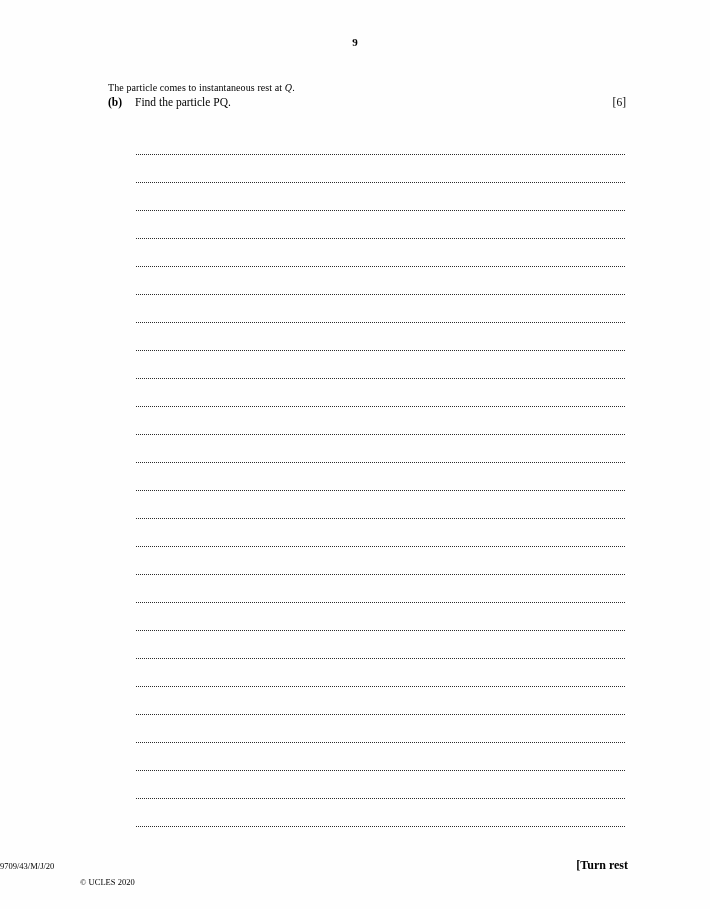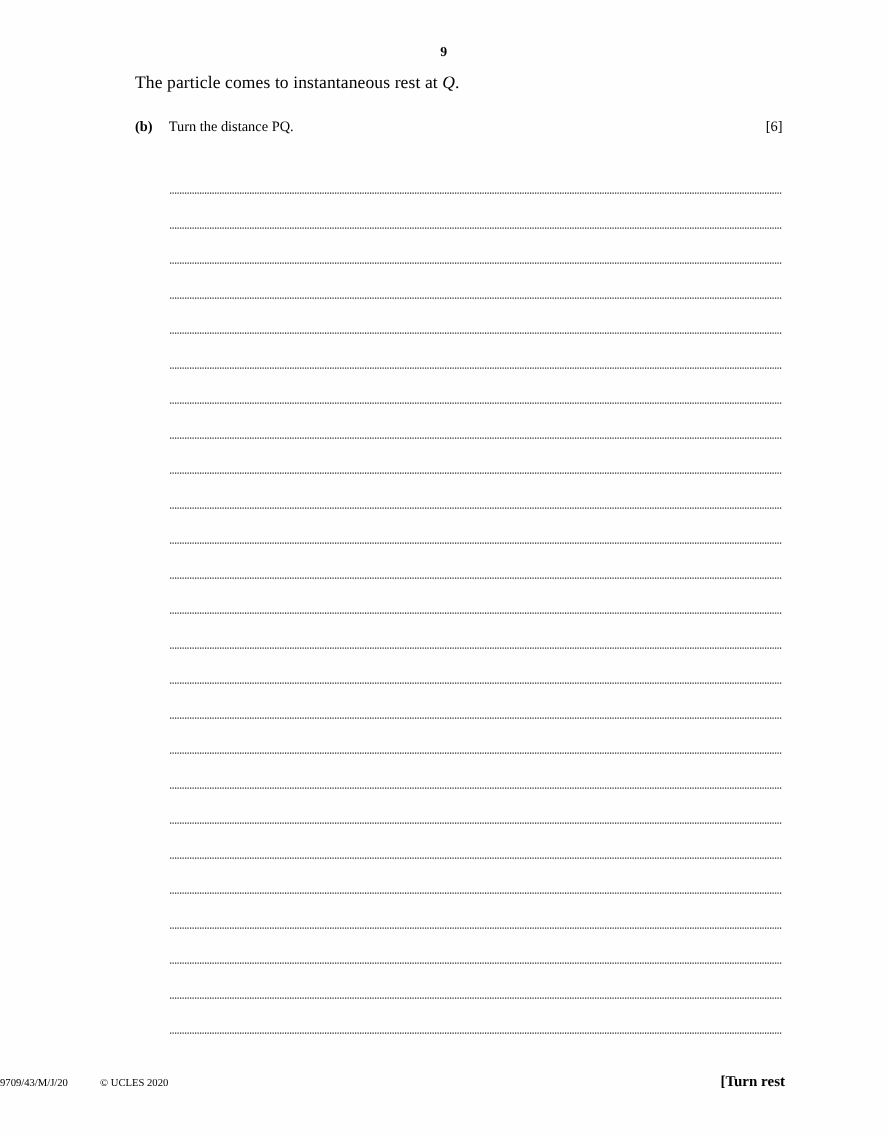--- a/index.html
+++ b/index.html
@@ -28,23 +28,23 @@
     top: 36px;
     left: 0;
     width: 710px;
     text-align: center;
     font-size: 11px;
     font-weight: bold;
     font-family: "Liberation Serif", serif;
   }
   .stem-text {
     position: absolute;
-    top: 60px;
+    top: 81px;
     left: 108px;
-    font-size: 14px;
+    font-size: 10px;
     line-height: 14px;
     letter-spacing: 0.1px;
   }
   .stem-text .ital {
     font-style: italic;
   }
   .part-row {
     position: absolute;
     top: 95px;
     left: 108px;
@@ -87,21 +87,21 @@
   .footer {
     position: absolute;
     bottom: 28px;
     left: 0;
     width: 710px;
     height: 20px;
   }
   .footer-left {
     position: absolute;
     left: 80px;
-    top: 0;
+    top: 16px;
     font-size: 8.5px;
     font-family: "Liberation Serif", serif;
   }
   .footer-center {
     position: absolute;
     left: 0;
     top: 0;
     width: 710px;
     text-align: left;
     font-size: 8.5px;
@@ -121,21 +121,21 @@
 <div class="page">
 
   <div class="page-number">9</div>
 
   <div class="stem-text">
     <span>The particle comes to instantaneous rest at </span><span class="ital">Q</span><span>.</span>
   </div>
 
   <div class="part-row">
     <span class="part-label">(b)</span>
-    <span class="part-text"><span>Turn the distance </span><span class="ital">PQ</span><span>.</span></span>
+    <span class="part-text"><span>Find the particle </span><span class="ital">PQ</span><span>.</span></span>
     <span class="marks">[6]</span>
   </div>
 
   <div class="answer-lines">
     <div class="dotted-line"></div>
     <div class="dotted-line"></div>
     <div class="dotted-line"></div>
     <div class="dotted-line"></div>
     <div class="dotted-line"></div>
     <div class="dotted-line"></div>

